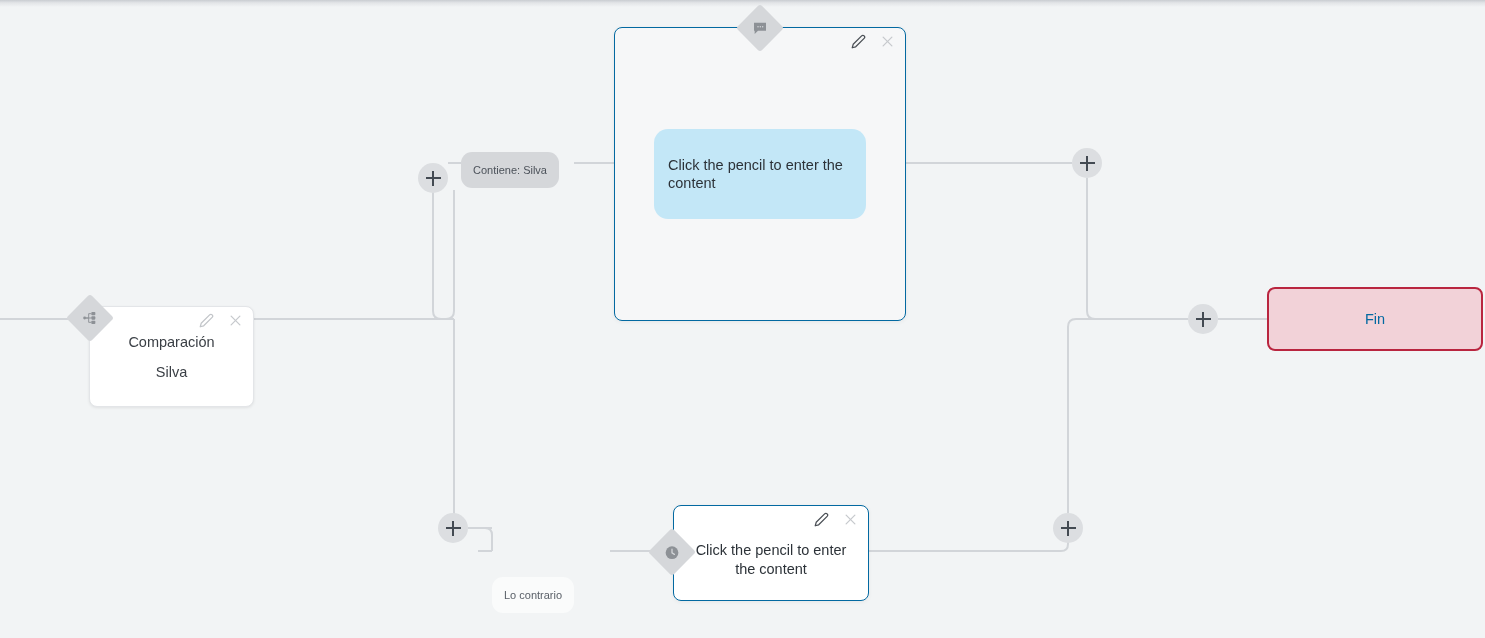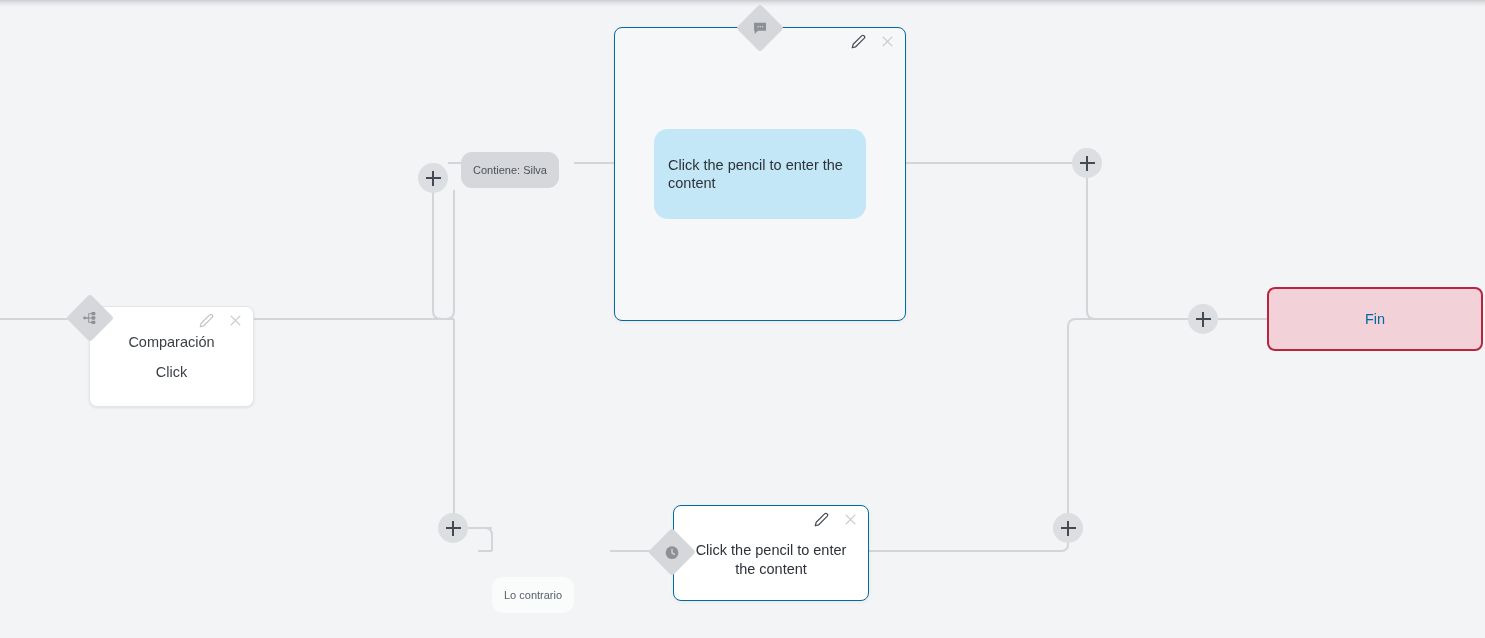--- a/index.html
+++ b/index.html
@@ -278,21 +278,21 @@
         </svg>
       </span>
       <span class="tool-ico">
         <svg width="15" height="15" viewBox="0 0 24 24" fill="none" stroke="#c6c9cd" stroke-width="2" stroke-linecap="round">
           <line x1="5" y1="5" x2="19" y2="19"></line>
           <line x1="19" y1="5" x2="5" y2="19"></line>
         </svg>
       </span>
     </div>
     <div class="line">Comparación</div>
-    <div class="line">Click</div>
+    <div class="line">Silva</div>
   </div>
 
   <div class="diamond" id="diamond-compare">
     <span class="dico">
       <svg width="16" height="16" viewBox="0 0 24 24" fill="#8d9196">
         <circle cx="4" cy="12" r="2.2"></circle>
         <rect x="14" y="3" width="6" height="5" rx="1.2"></rect>
         <rect x="14" y="9.5" width="6" height="5" rx="1.2"></rect>
         <rect x="14" y="16" width="6" height="5" rx="1.2"></rect>
         <path d="M6 12h4v-6.5h4M10 12h4M6 12h4v6.5h4" stroke="#8d9196" stroke-width="1.4" fill="none"></path>

